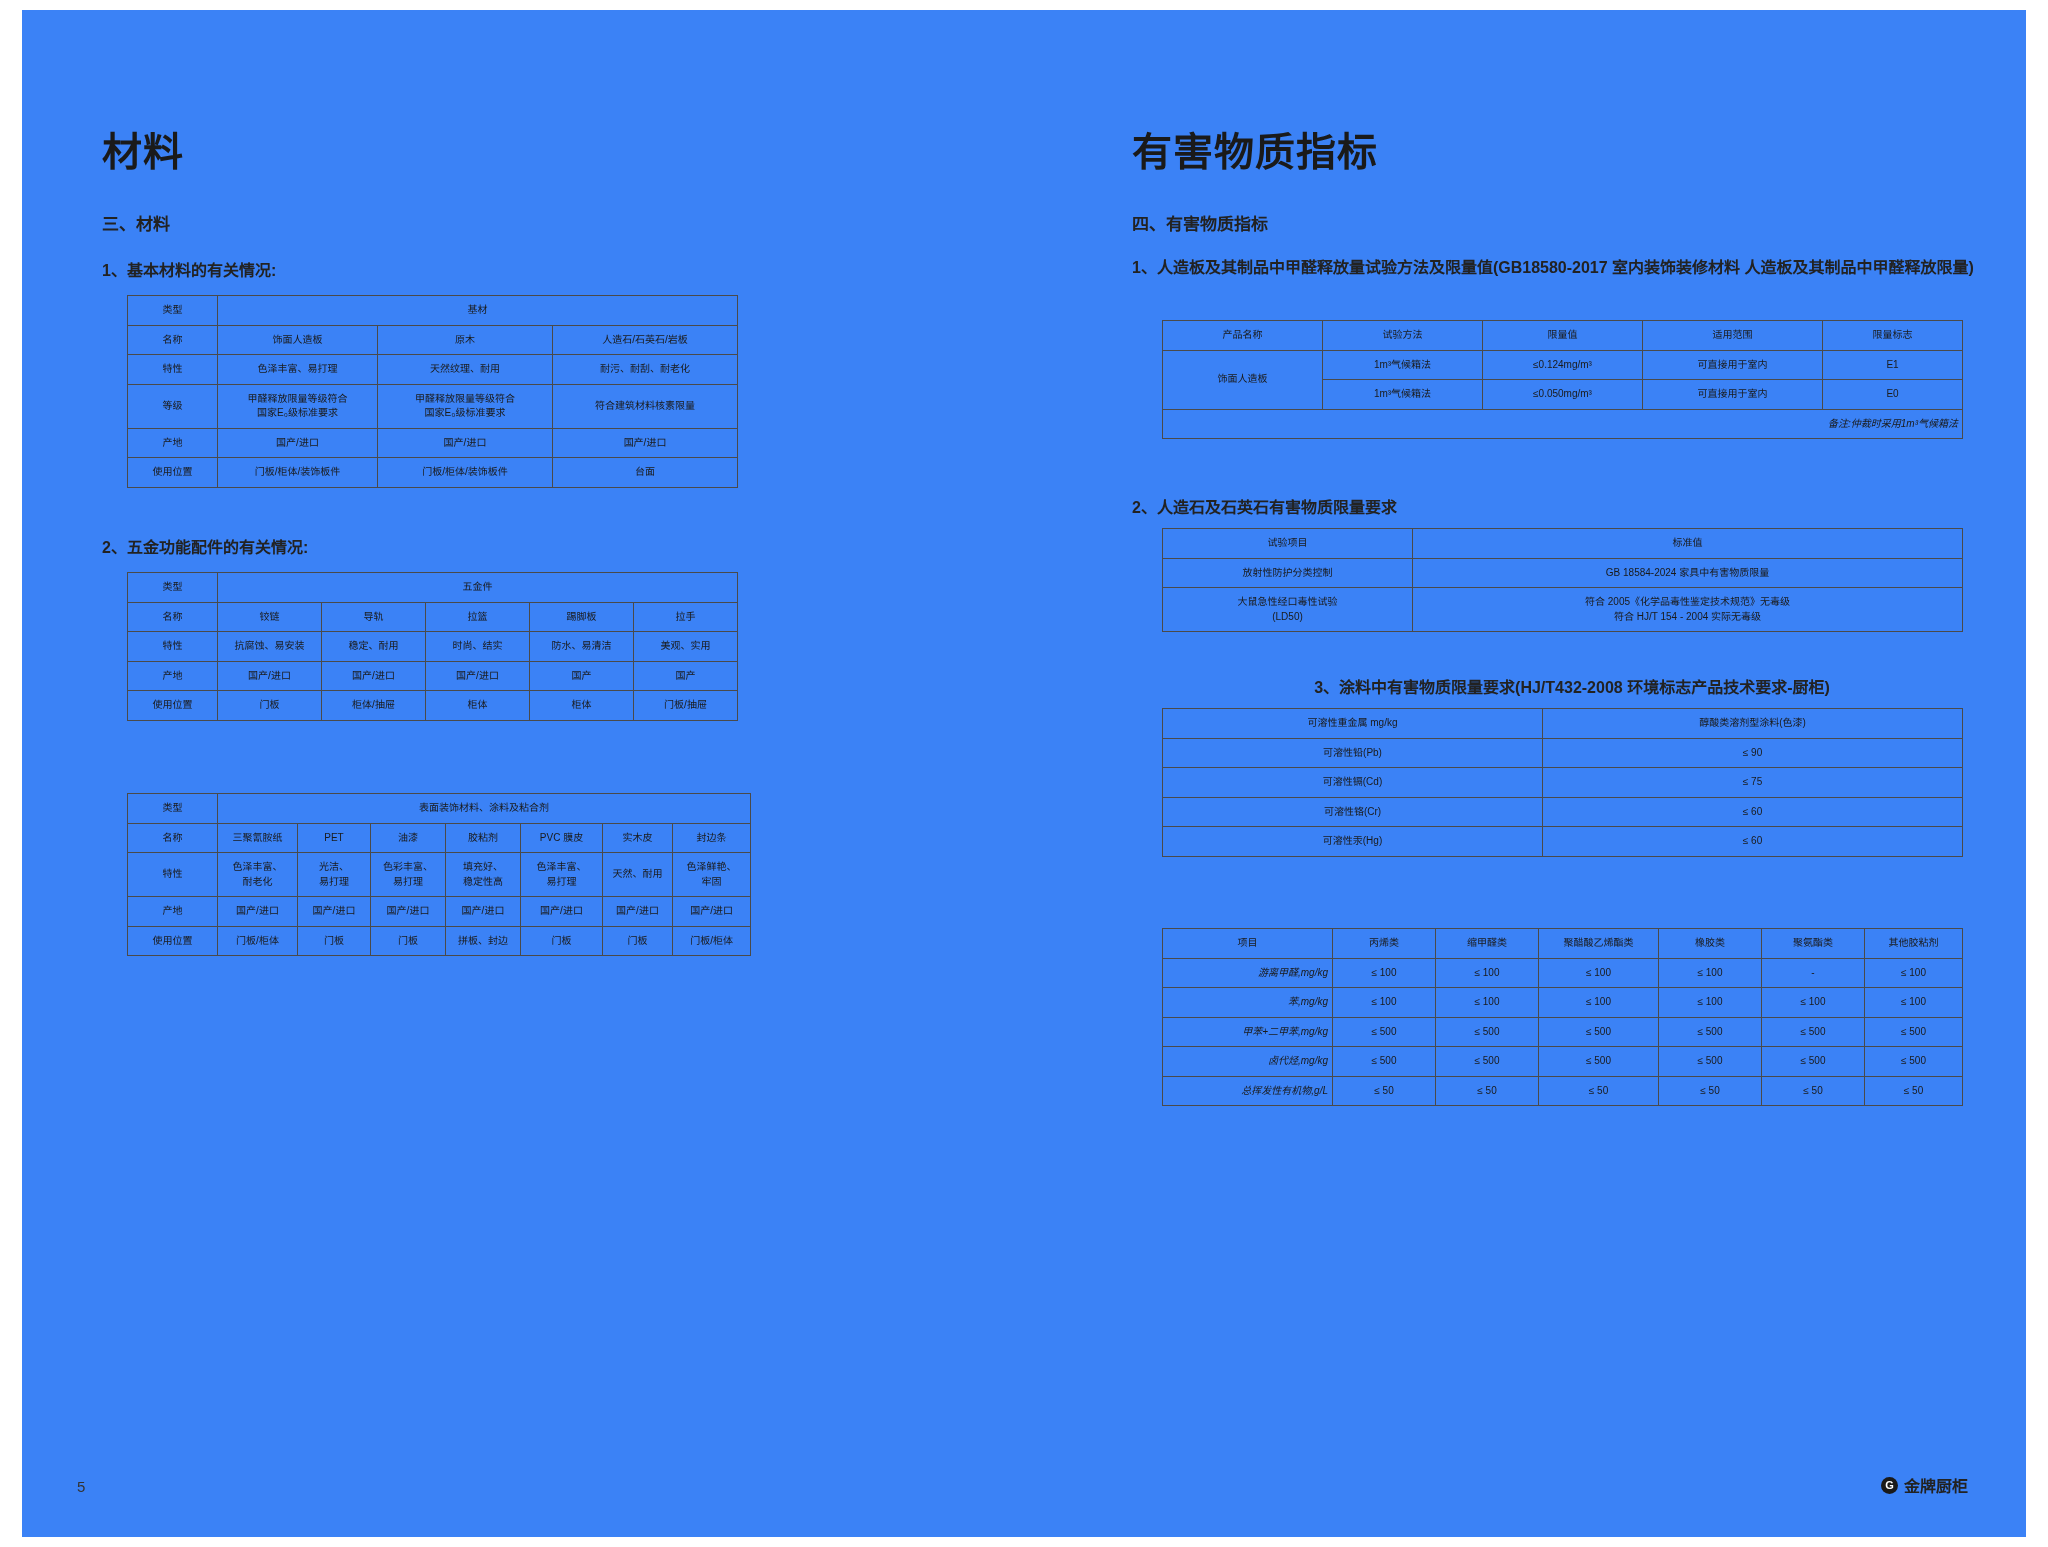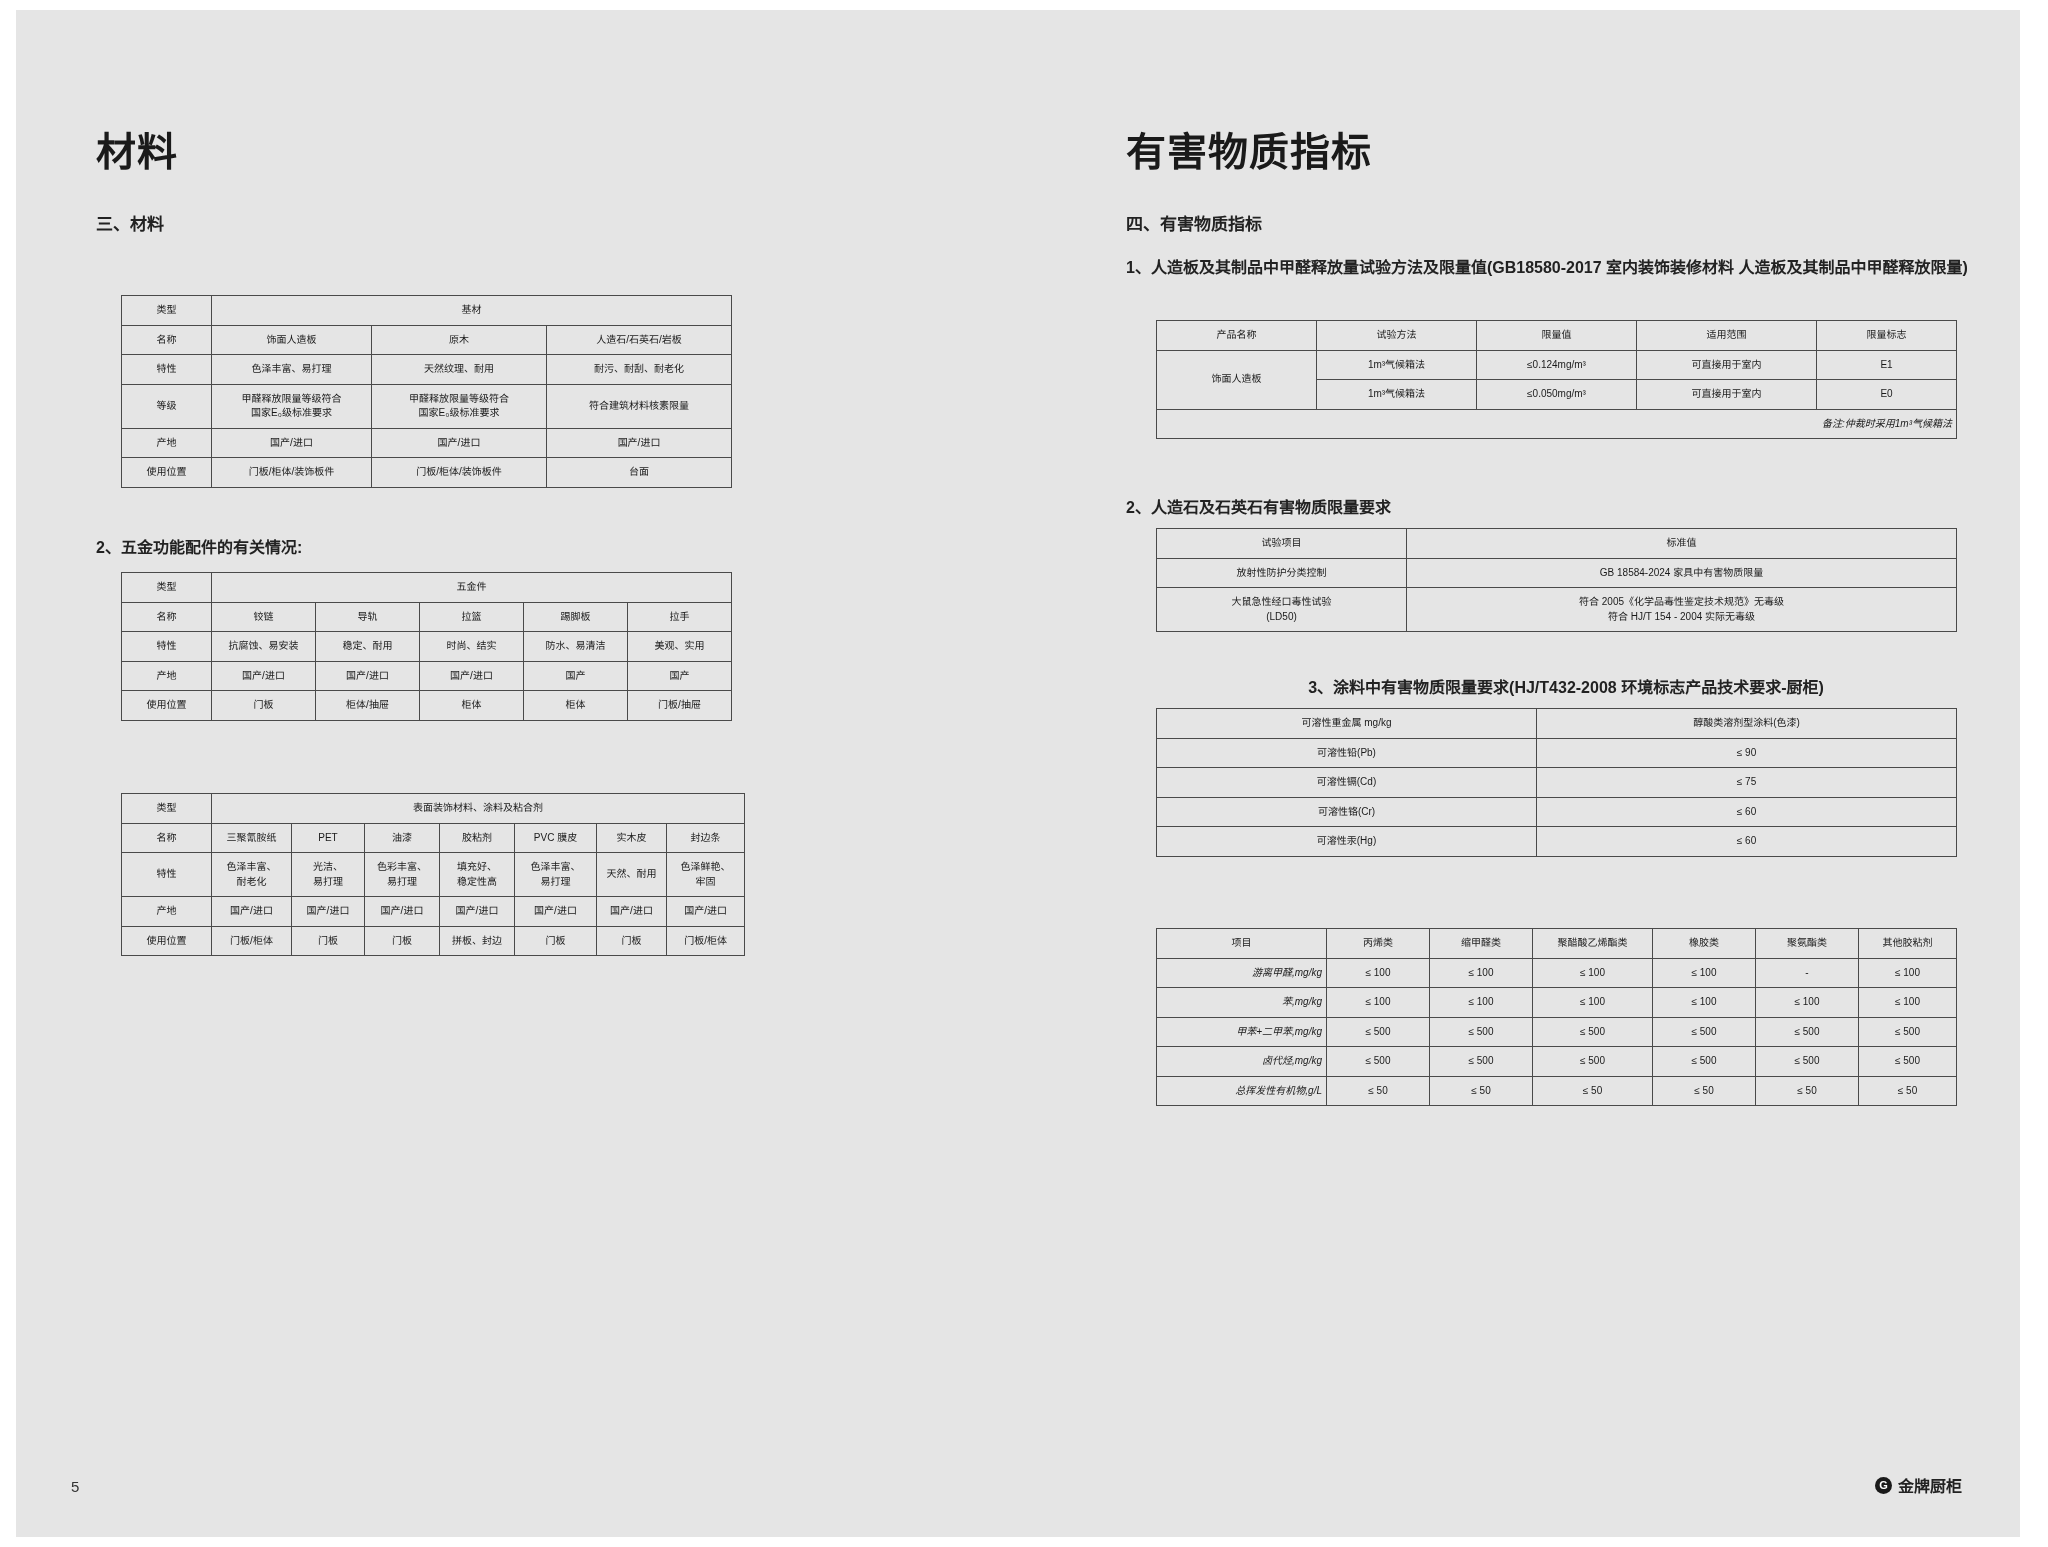--- a/index.html
+++ b/index.html
@@ -13,25 +13,25 @@
   .page {
     position: relative;
     width: 2048px;
     height: 1547px;
     background: #ffffff;
     box-sizing: border-box;
     overflow: hidden;
   }
   .sheet {
     position: absolute;
-    left: 16px;
+    left: 22px;
     top: 10px;
     width: 2004px;
     height: 1527px;
-    background: #e5e5e5;
+    background: #3b82f6;
   }
   .col {
     position: absolute;
     top: 0;
     height: 100%;
   }
   .col-left { left: 80px; width: 840px; }
   .col-right { left: 1110px; width: 880px; }
 
   h1.page-title {
@@ -108,20 +108,21 @@
 
     <div class="col col-left" data-name="left-column">
 
       <h1 class="page-title title-left" data-name="page-title-materials">材料</h1>
 
       <div class="abs" style="top:200px;left:0;width:840px;" data-name="left-section-heading">三、材料</div>
       <style>
         [data-name="left-section-heading"], [data-name="right-section-heading"] { font-size:17px; font-weight:bold; color:#222; }
       </style>
 
+      <div class="abs sub-head" style="top:248px;left:0;width:840px;" data-name="left-sub-heading-1">1、基本材料的有关情况:</div>
 
       <div class="abs" style="top:285px;left:25px;" data-name="table-basic-materials">
         <table class="doc" style="width:610px;">
           <colgroup>
             <col style="width:90px">
               <col style="width:160px">
               <col style="width:175px">
               <col style="width:185px">
           </colgroup>
           <tbody id="tbl-basic">

